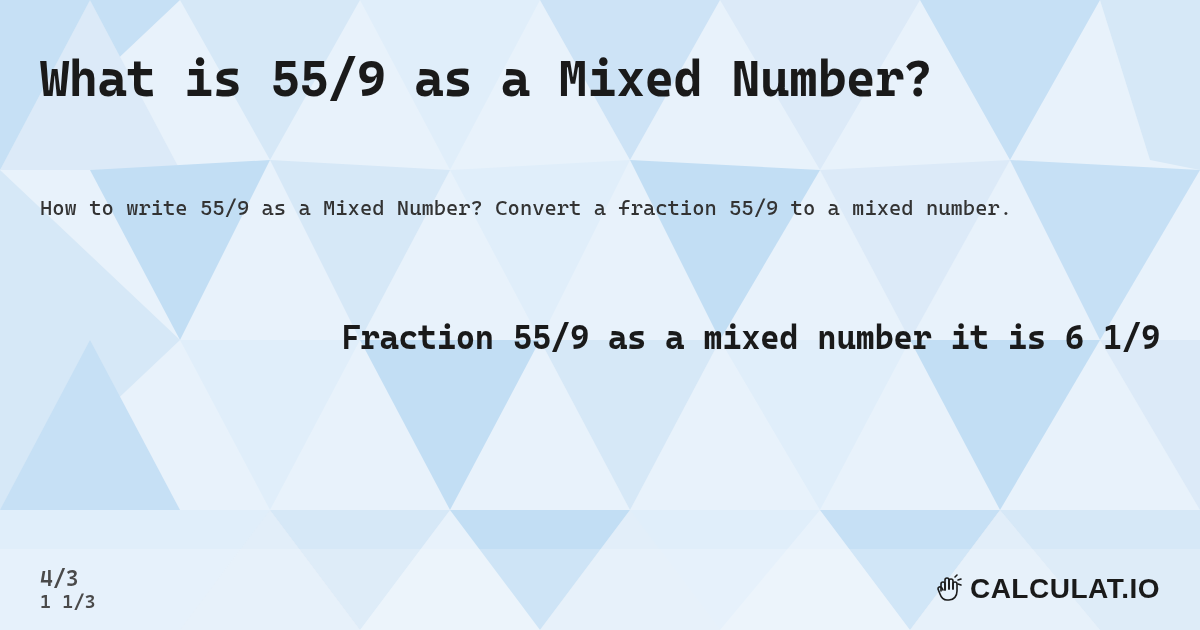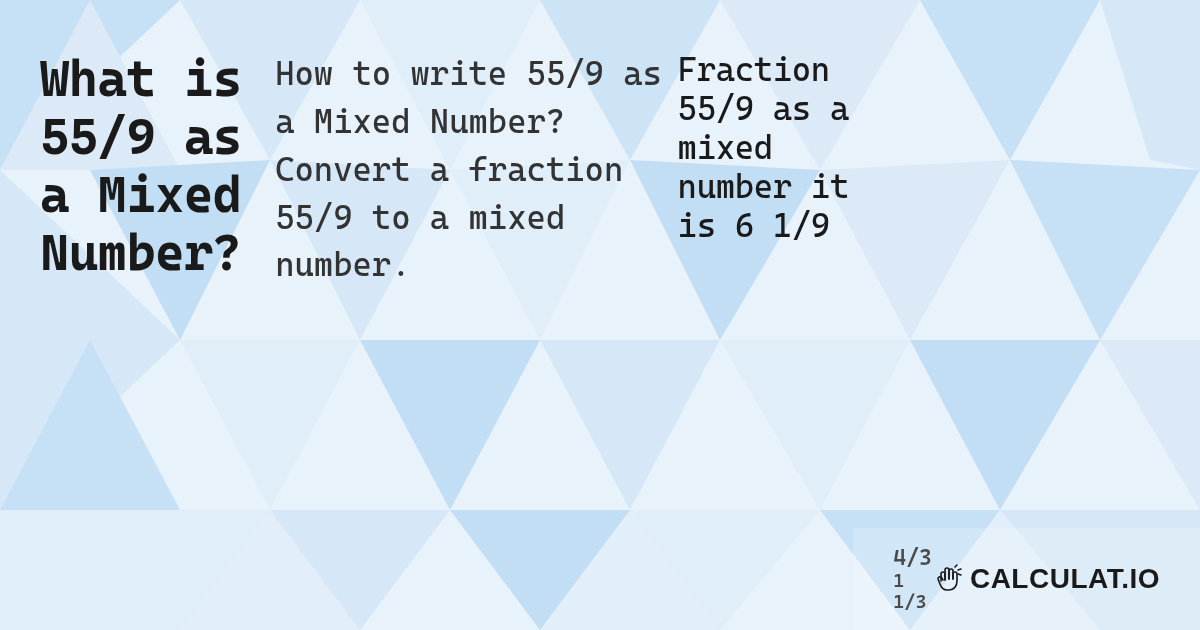--- a/index.html
+++ b/index.html
@@ -15,42 +15,44 @@
       position: absolute;
       inset: 0;
       z-index: 0;
     }
     .content {
       position: relative;
       z-index: 1;
       padding: 50px 40px 0 40px;
       height: 100%;
       display: flex;
-      flex-direction: row;
+      flex-direction: column;
     }
     .page-title {
       font-size: 50px;
       font-weight: 900;
       color: #1a1a1a;
       margin-bottom: 65px;
       letter-spacing: -0.5px;
     }
     .description {
-      font-size: 33px;
+      font-size: 21px;
       font-weight: 500;
       color: #333;
       line-height: 1.45;
       margin-bottom: 95px;
       max-width: 1050px;
+      margin-top: 20px;
     }
     .answer {
       font-size: 33px;
-      font-weight: 400;
+      font-weight: 700;
       color: #1a1a1a;
       letter-spacing: -0.3px;
+      text-align: right;
     }
     .footer {
       margin-top: auto;
       display: flex;
       align-items: center;
       justify-content: space-between;
       padding: 18px 40px 18px 40px;
       margin-left: -40px;
       margin-right: -40px;
       background: rgba(255,255,255,0.2);

